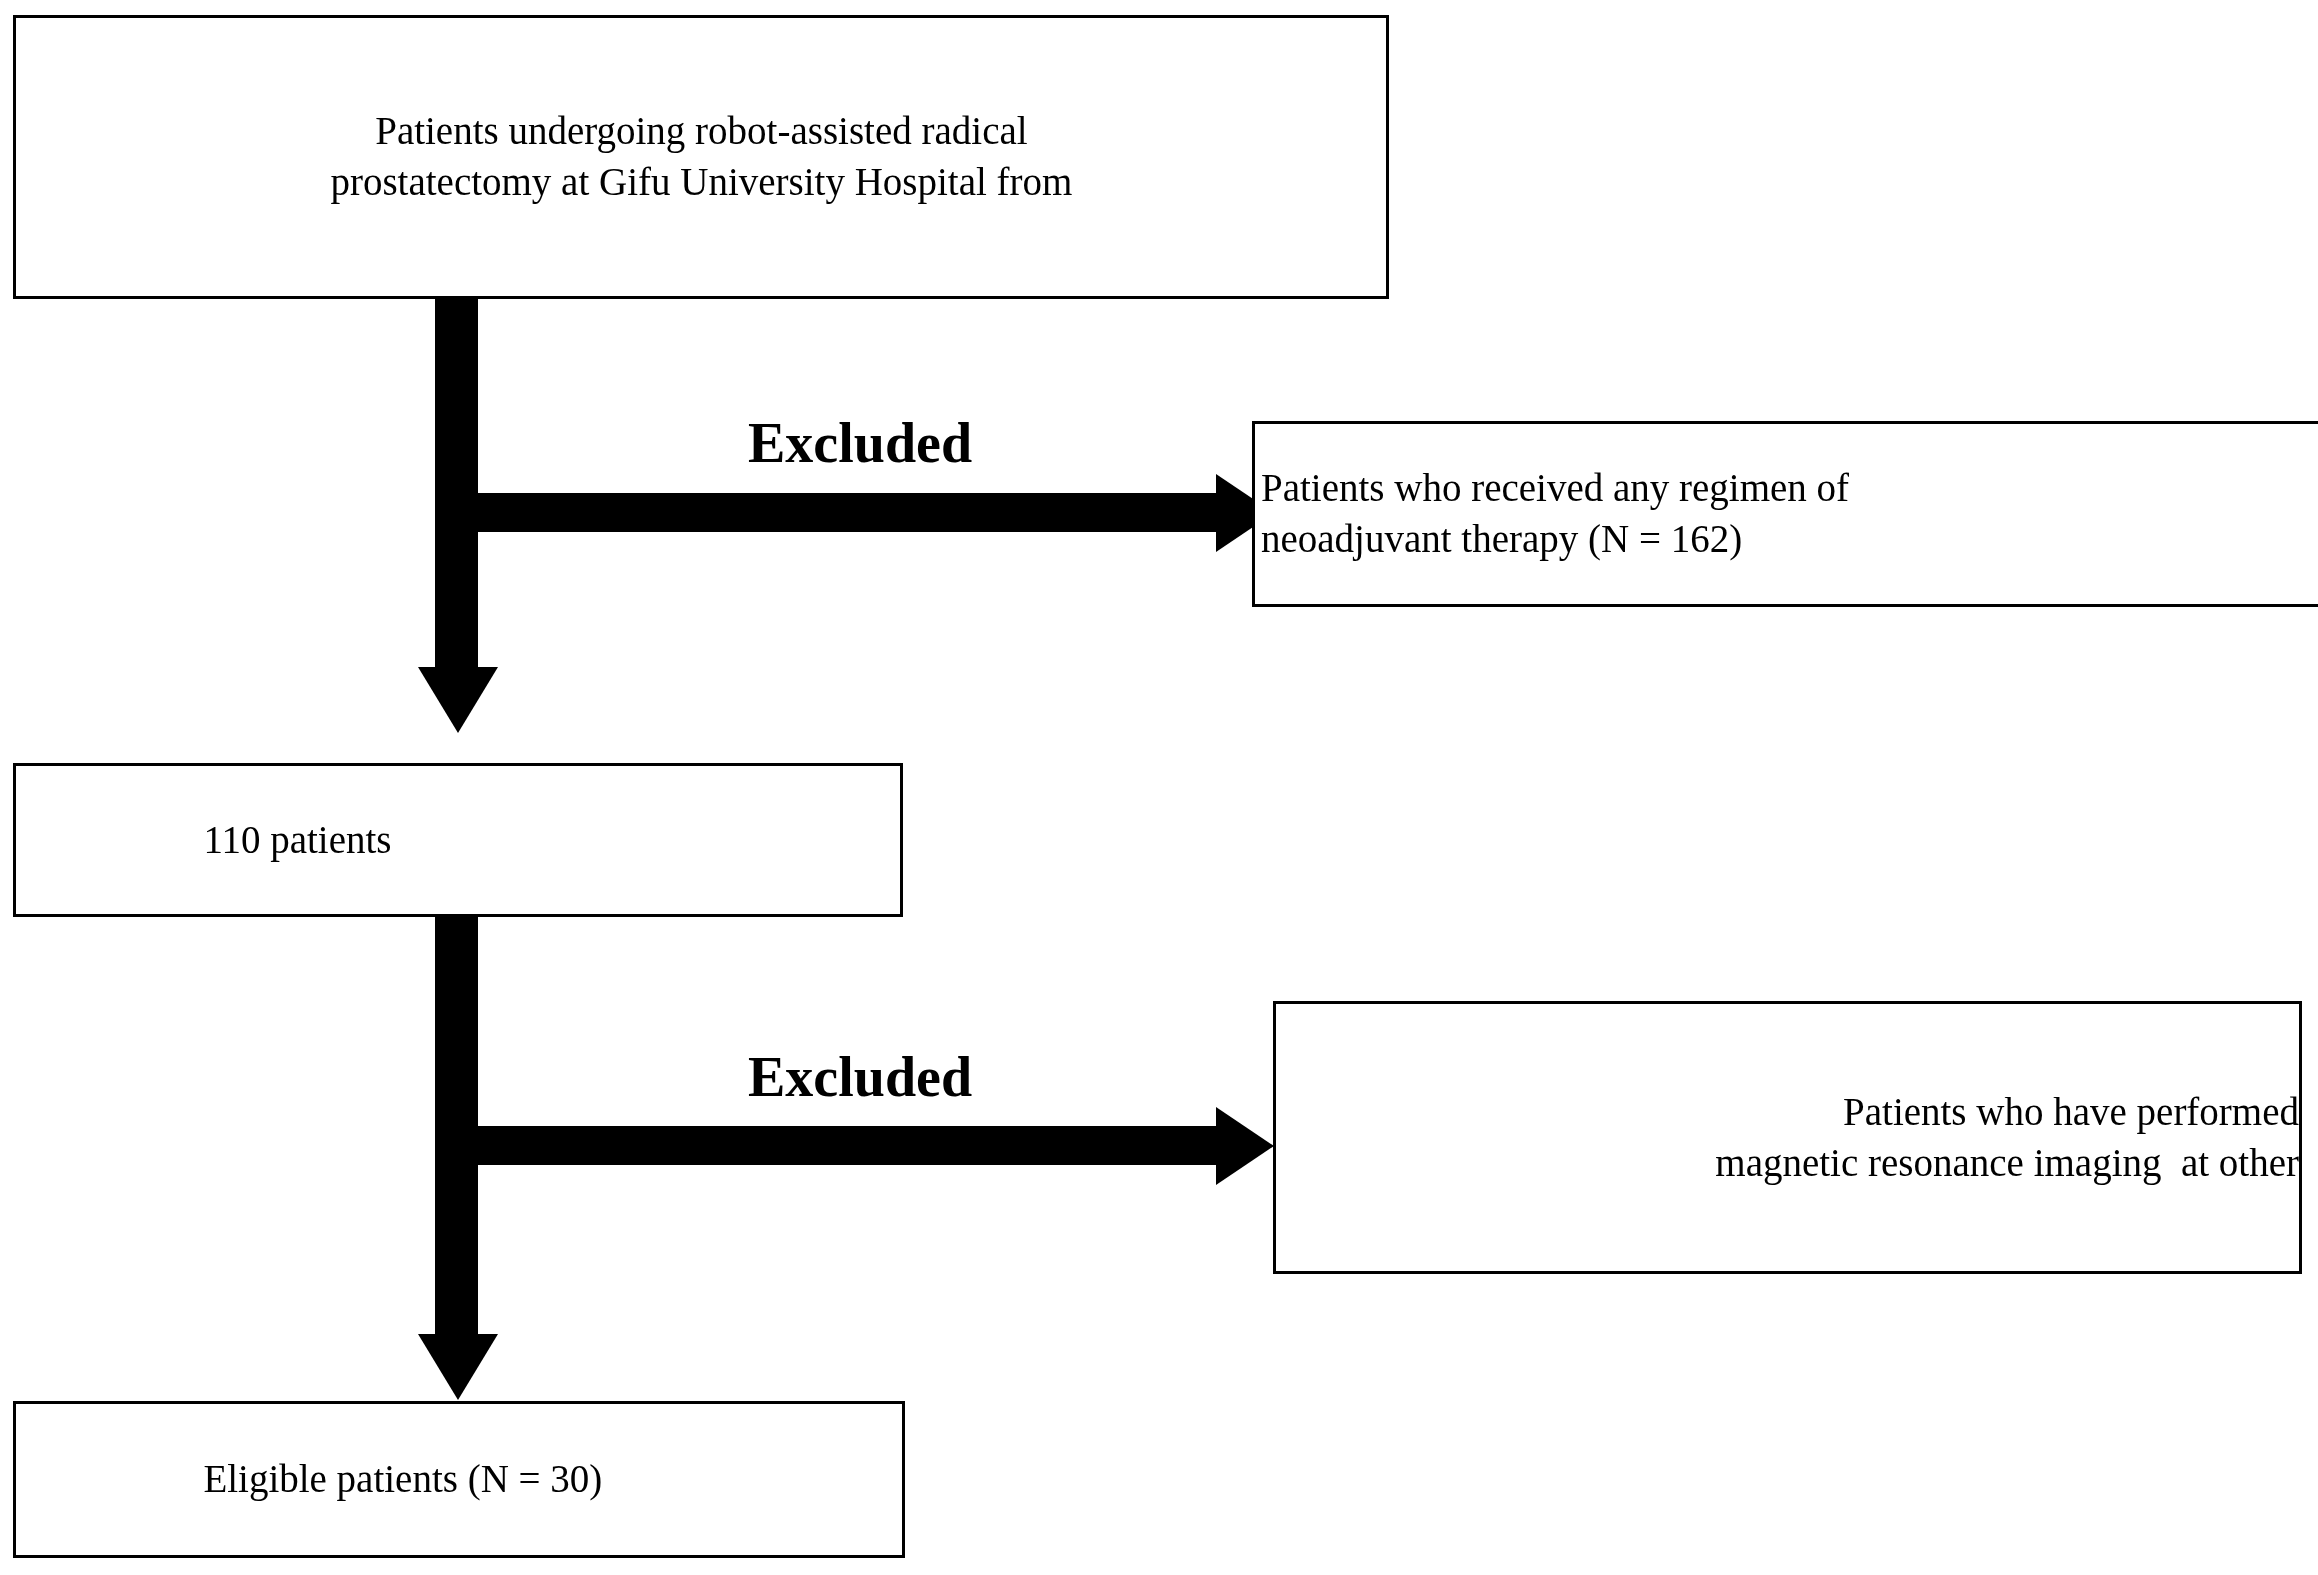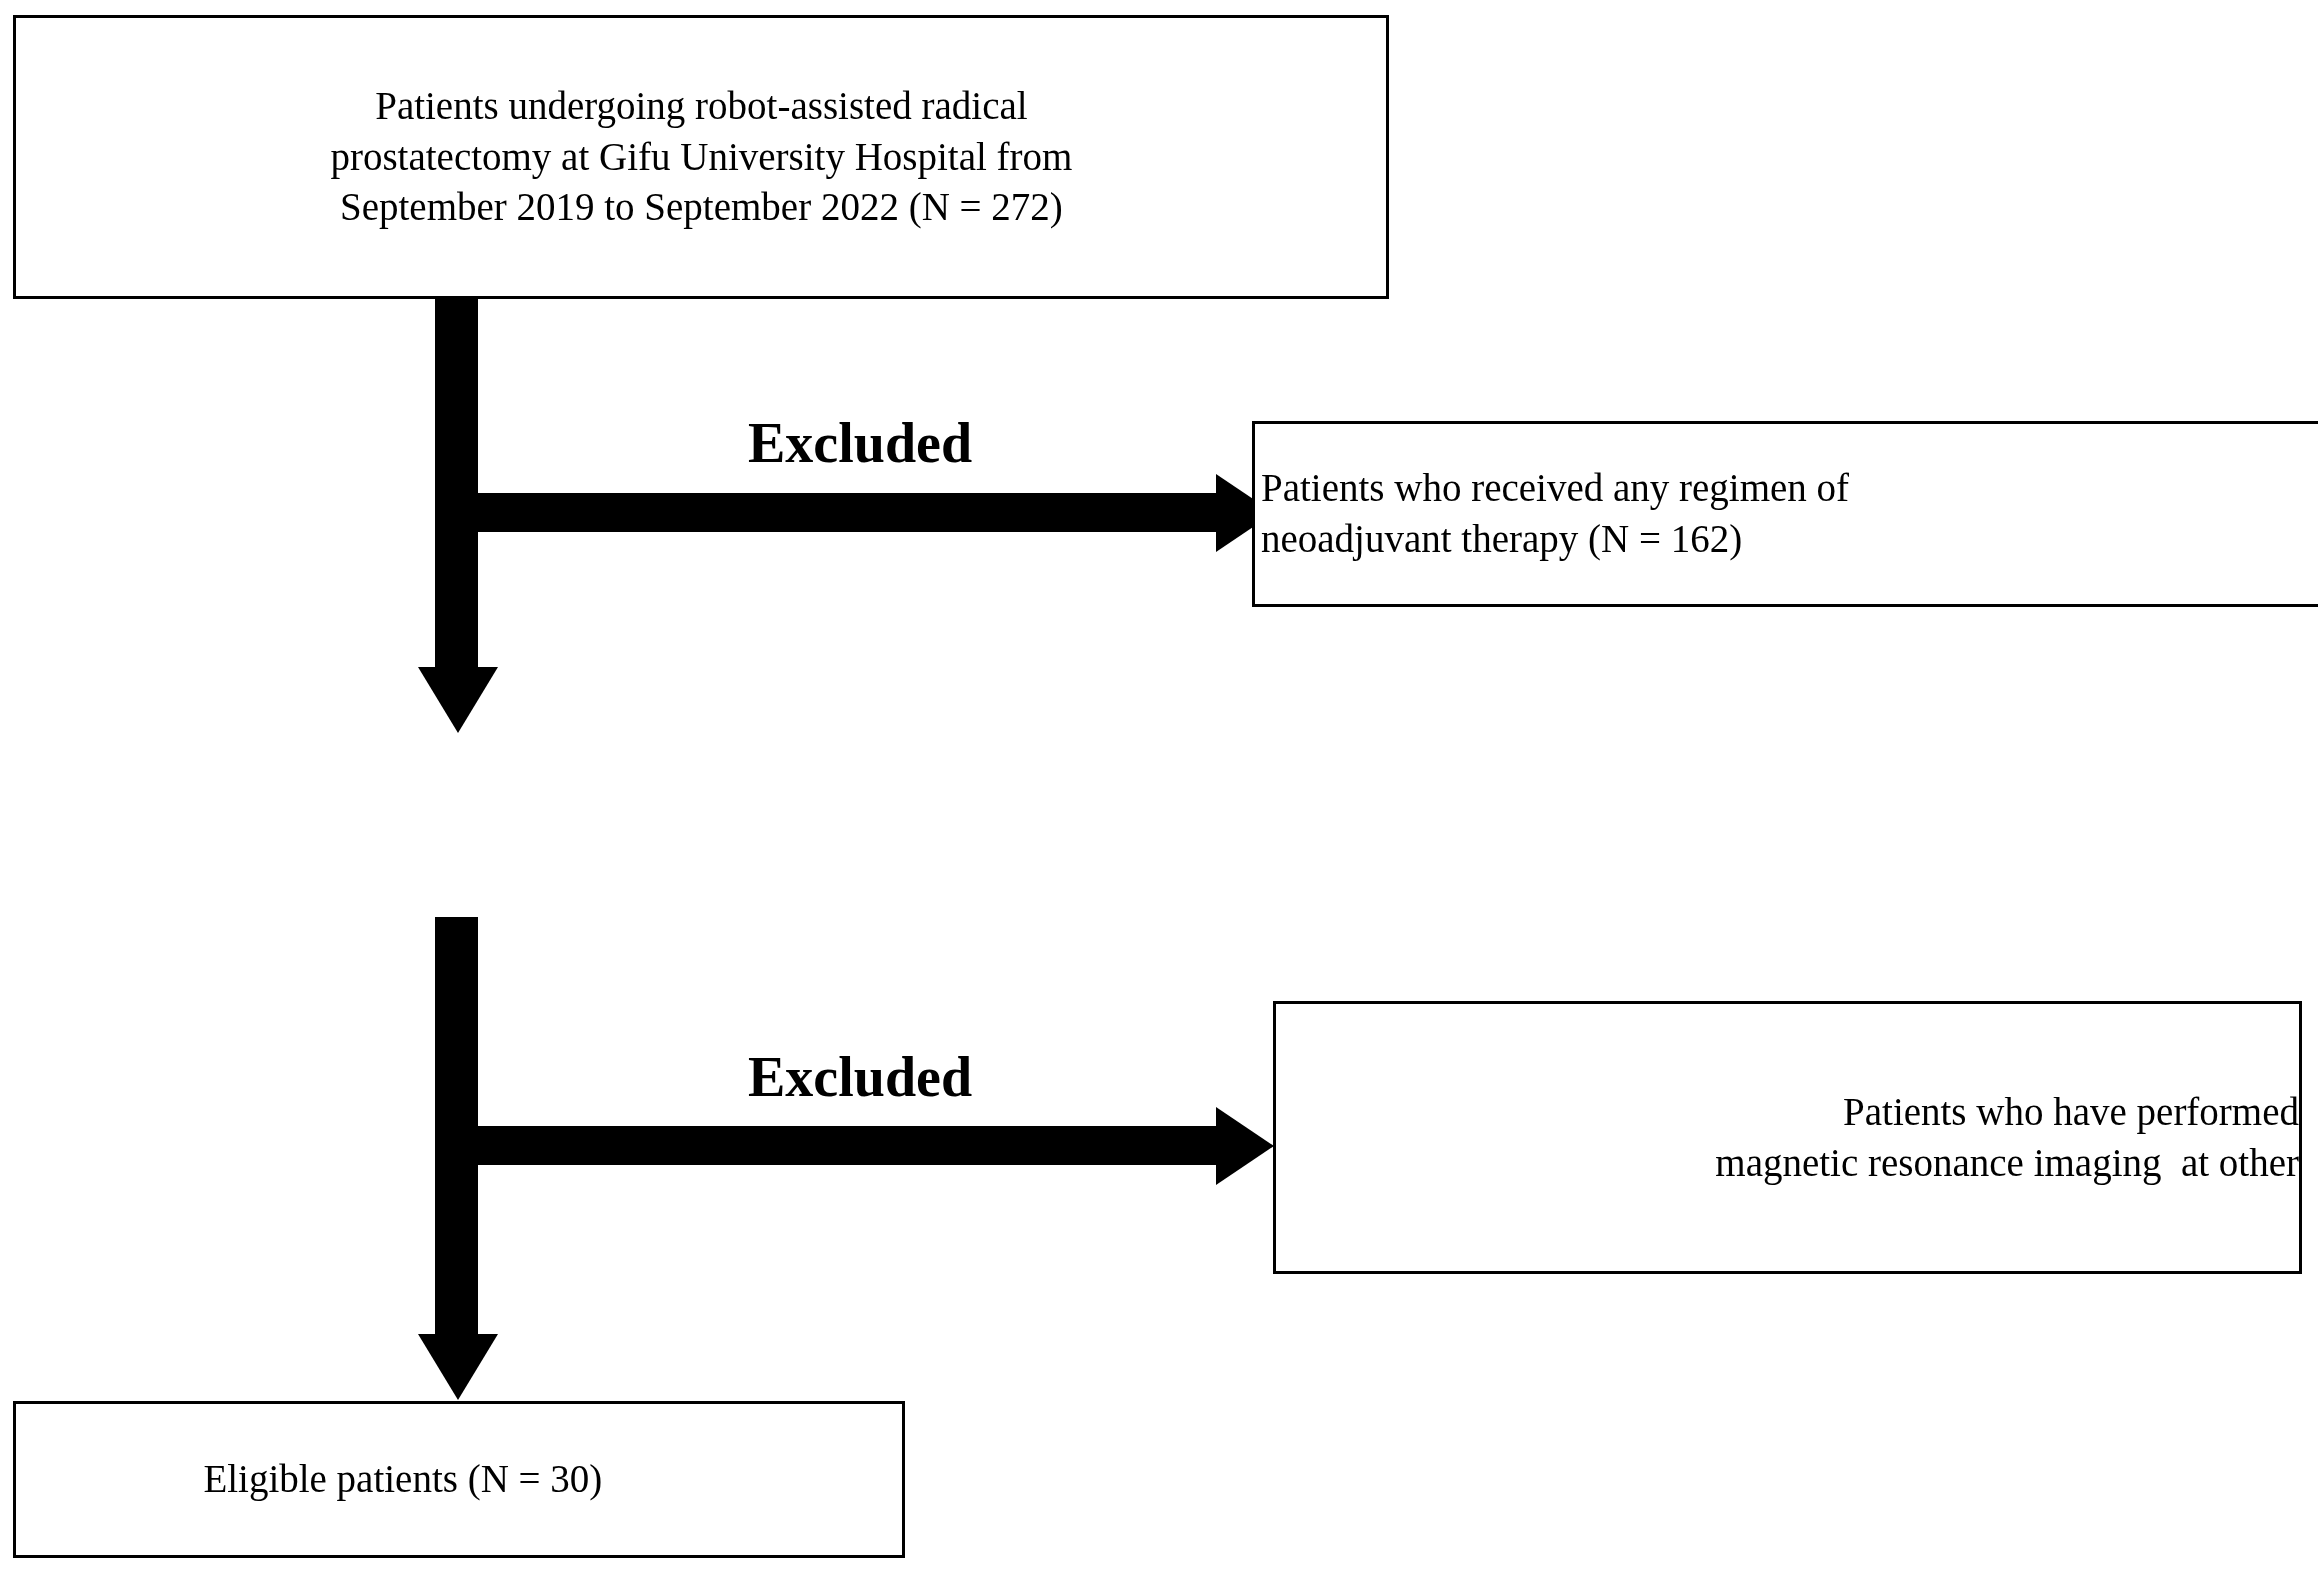--- a/index.html
+++ b/index.html
@@ -96,35 +96,37 @@
   #excluded-label-2 { left: 748px; top: 1049px; }
 </style>
 </head>
 <body>
 
 <div id="canvas">
 
   <div class="box centered" id="box-enrollment">
     <div class="line">Patients undergoing robot-assisted radical</div>
     <div class="line">prostatectomy at Gifu University Hospital from</div>
-    <div class="line">September 2019 to September 2022 (N = 272)</div>
   </div>
 
   <div class="v-shaft" id="arrow1-shaft"></div>
   <div class="v-head" id="arrow1-head"></div>
 
   <div class="h-shaft" id="exc1-shaft"></div>
   <div class="h-head" id="exc1-head"></div>
   <div class="excluded-label" id="excluded-label-1">Excluded</div>
 
   <div class="box left-pad" id="box-excluded-neoadjuvant">
     <div class="line">Patients who received any regimen of</div>
     <div class="line">neoadjuvant therapy (N = 162)</div>
   </div>
 
+  <div class="box indent-pad" id="box-remaining">
+    <div class="line">110 patients</div>
+  </div>
 
   <div class="v-shaft" id="arrow2-shaft"></div>
   <div class="v-head" id="arrow2-head"></div>
 
   <div class="h-shaft" id="exc2-shaft"></div>
   <div class="h-head" id="exc2-head"></div>
   <div class="excluded-label" id="excluded-label-2">Excluded</div>
 
   <div class="box left-pad" id="box-excluded-mri">
     <div class="line">Patients who have performed</div>

